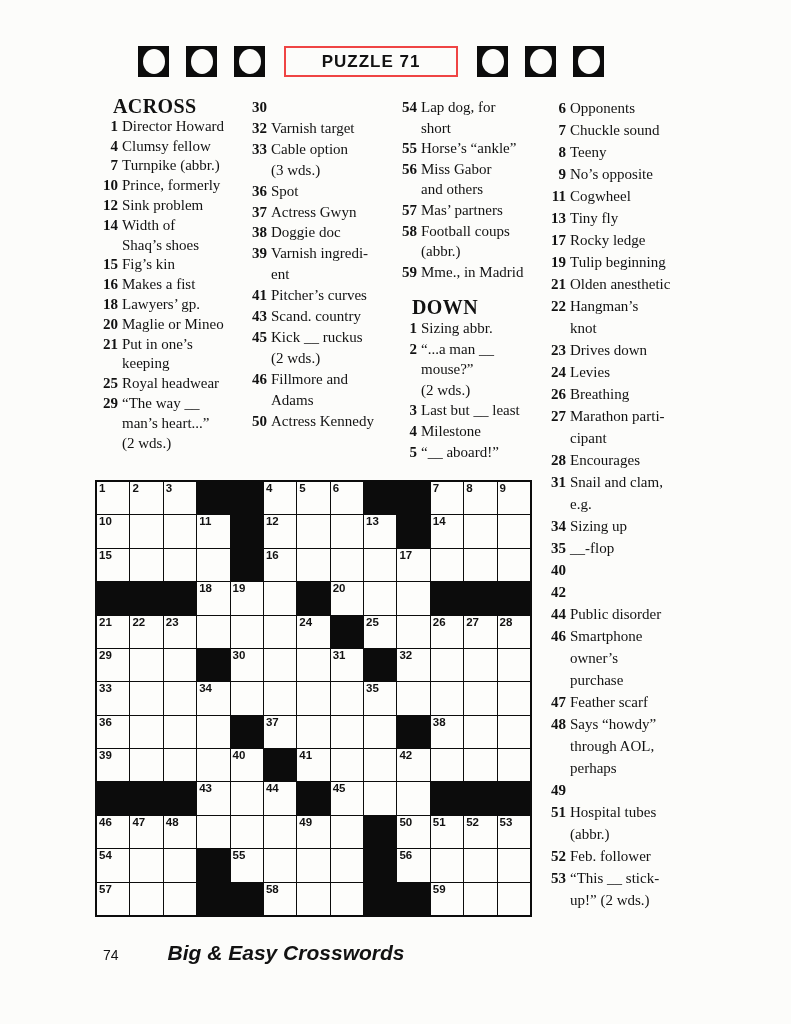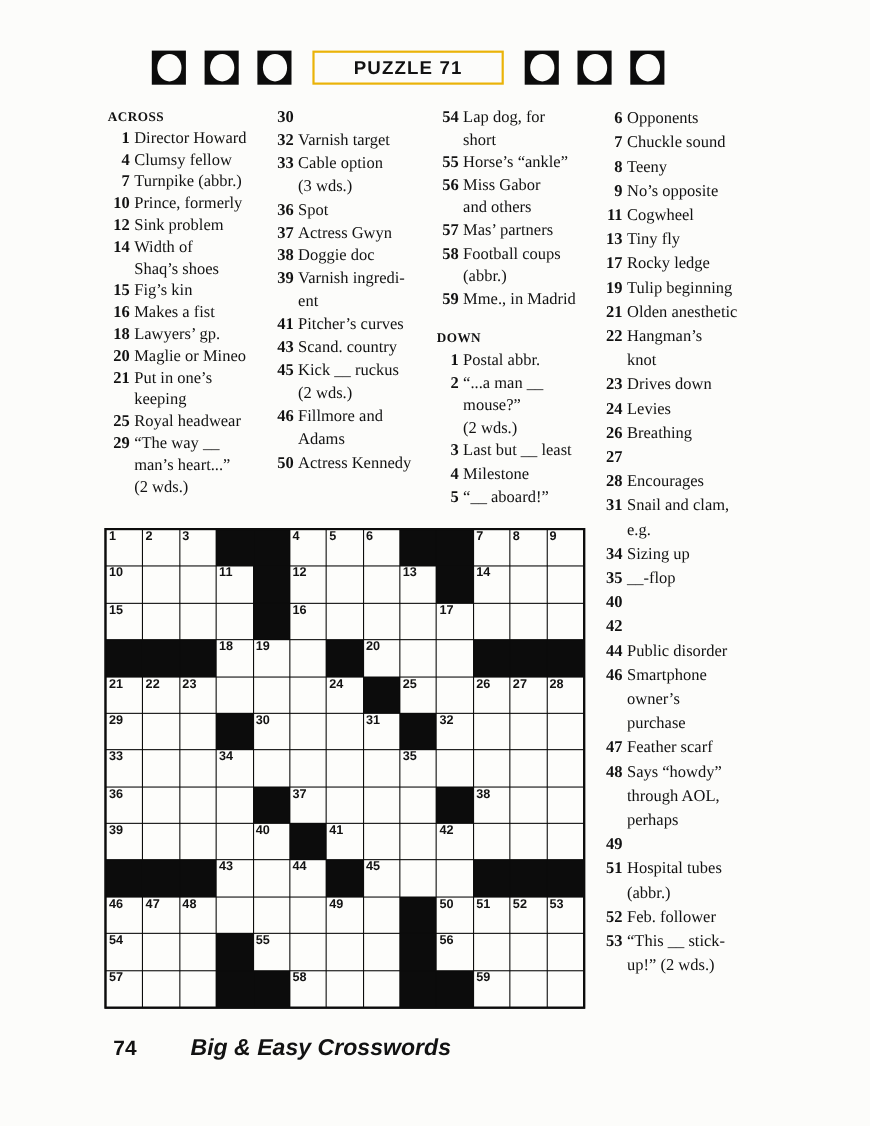--- a/index.html
+++ b/index.html
@@ -4,53 +4,53 @@
 <style>
   html,body{margin:0;padding:0;background:#e8e8e6;}
   .page{position:relative;width:791px;height:1024px;background:#fcfcfa;color:#121212;
         font-family:"Liberation Serif", serif;overflow:hidden;margin:0 auto;}
 
   
   .hdr{position:absolute;top:46px;left:138px;display:flex;align-items:center;}
   .orn-group{display:flex;gap:17px;}
   .orn{width:31px;height:31px;background:#0c0c0c;display:flex;align-items:center;justify-content:center;}
   .orn i{display:block;width:22px;height:25px;background:#fcfcfa;border-radius:50%;}
-  .title-box{width:170px;height:27px;border:2px solid #eab308;margin:0 19px;display:flex;
+  .title-box{width:170px;height:27px;border:2px solid #ef4444;margin:0 19px;display:flex;
              align-items:center;justify-content:center;font-family:"Liberation Sans", sans-serif;
              font-weight:bold;font-size:17px;letter-spacing:1px;}
 
   
   .clue-col{position:absolute;top:97px;}
   #col1{left:98px;width:149px;}
   #col2{left:247px;width:149px;}
   #col3{left:397px;width:149px;}
   #col4{left:546px;width:172px;}
   .sec + .sec{margin-top:15px;}
-  .sec-h{font-weight:bold;font-size:12px;letter-spacing:0.4px;}
+  .sec-h{font-weight:bold;font-size:20px;letter-spacing:0.4px;margin-left:15px;}
   .clue{display:flex;font-size:15px;}
   #col1 .clue,#col1 .sec-h{line-height:19.8px;}
   #col2 .clue{line-height:20.9px;}
   #col3 .clue,#col3 .sec-h{line-height:20.6px;}
   #col4 .clue{line-height:22px;}
   .clue .n{flex:0 0 20px;text-align:right;font-weight:bold;margin-right:4px;}
   .clue .t{white-space:pre-line;}
 
   
   .grid{position:absolute;left:95px;top:480px;width:437px;height:437px;box-sizing:border-box;
         background:#0c0c0c;border:2px solid #0c0c0c;display:grid;
         grid-template-columns:repeat(13,1fr);grid-template-rows:repeat(13,1fr);gap:1px;}
   .cell{background:#fdfdfb;position:relative;}
   .cell.black{background:#0c0c0c;}
   .cell .cn{position:absolute;top:0;left:2px;font-family:"Liberation Sans", sans-serif;
             font-weight:bold;font-size:11.5px;line-height:13px;}
 
   
   .footer{position:absolute;top:941px;left:103px;display:flex;align-items:baseline;
           font-family:"Liberation Sans", sans-serif;}
-  .pgnum{font-weight:bold;font-size:19px;}
+  .pgnum{font-weight:normal;font-size:14px;}
   .booktitle{font-weight:bold;font-style:italic;font-size:21px;margin-left:49px;}
 </style>
 </head>
 <body>
 
 <div class="page">
 
   <div class="hdr">
     <div class="orn-group" id="orn-left">
         <span class="orn">
@@ -222,21 +222,21 @@
         </div>
         <div class="clue">
           <span class="n">59</span>
           <span class="t">Mme., in Madrid</span>
         </div>
       </div>
       <div class="sec">
         <div class="sec-h">DOWN</div>
         <div class="clue">
           <span class="n">1</span>
-          <span class="t">Postal abbr.</span>
+          <span class="t">Sizing abbr.</span>
         </div>
         <div class="clue">
           <span class="n">2</span>
           <span class="t">“...a man __
 mouse?”
 (2 wds.)</span>
         </div>
         <div class="clue">
           <span class="n">3</span>
           <span class="t">Last but __ least</span>
@@ -301,20 +301,22 @@
         <div class="clue">
           <span class="n">24</span>
           <span class="t">Levies</span>
         </div>
         <div class="clue">
           <span class="n">26</span>
           <span class="t">Breathing</span>
         </div>
         <div class="clue">
           <span class="n">27</span>
+          <span class="t">Marathon parti-
+cipant</span>
         </div>
         <div class="clue">
           <span class="n">28</span>
           <span class="t">Encourages</span>
         </div>
         <div class="clue">
           <span class="n">31</span>
           <span class="t">Snail and clam,
 e.g.</span>
         </div>

